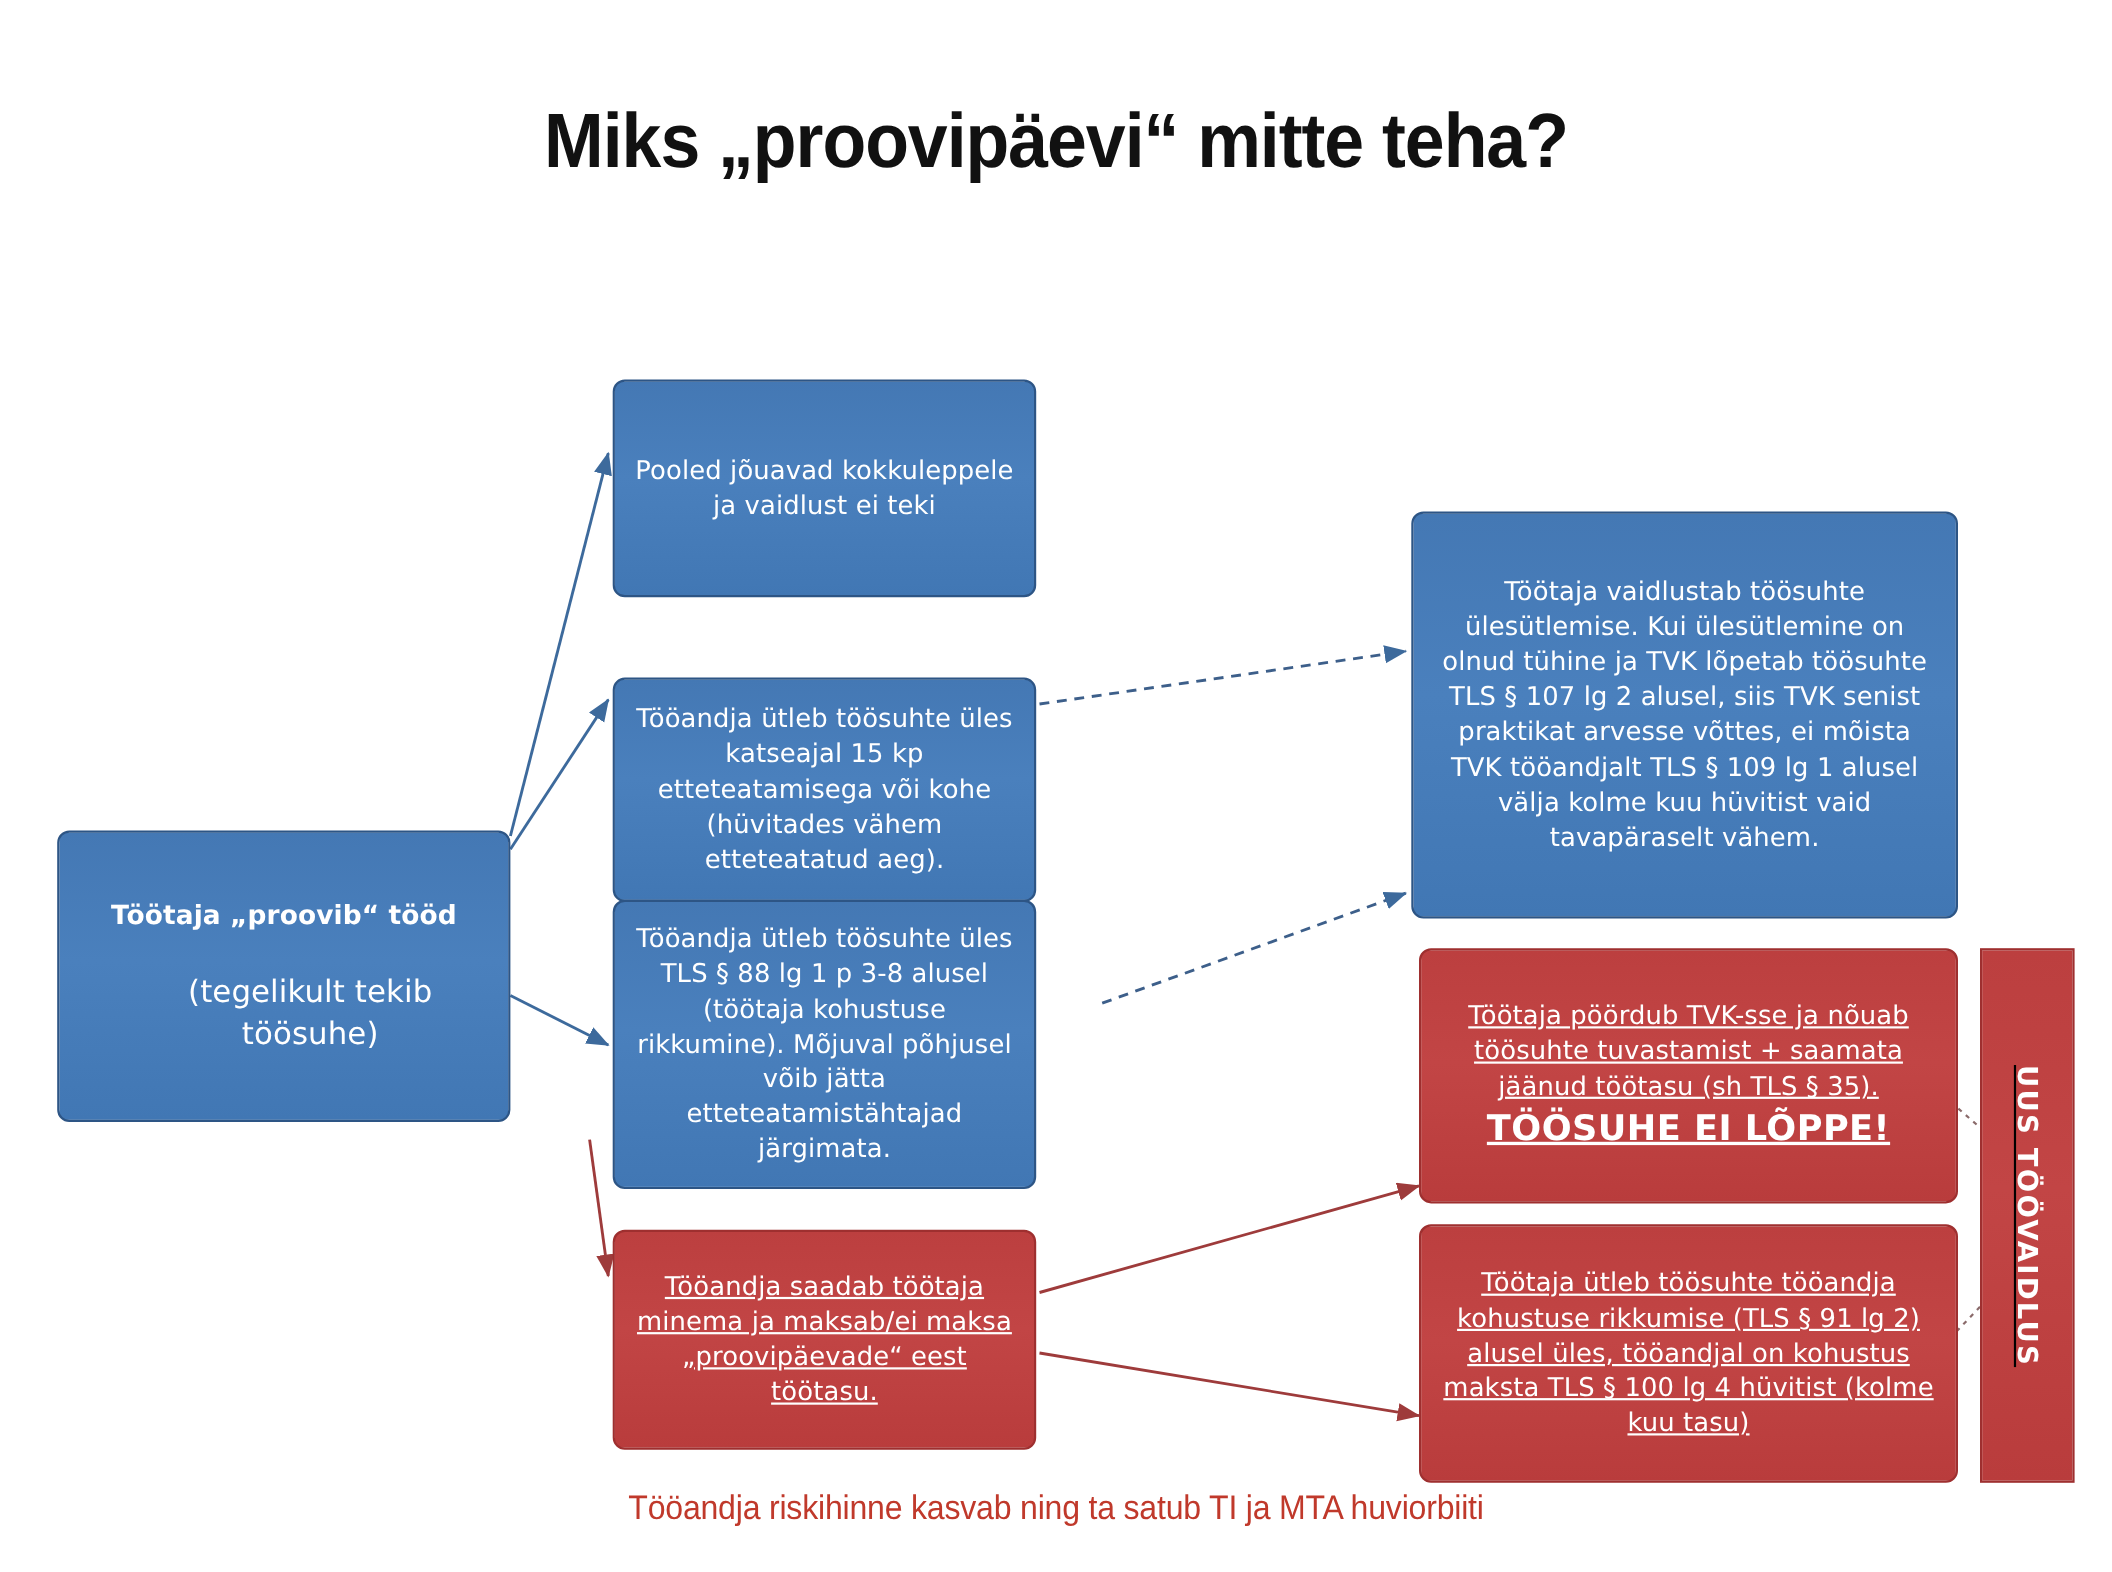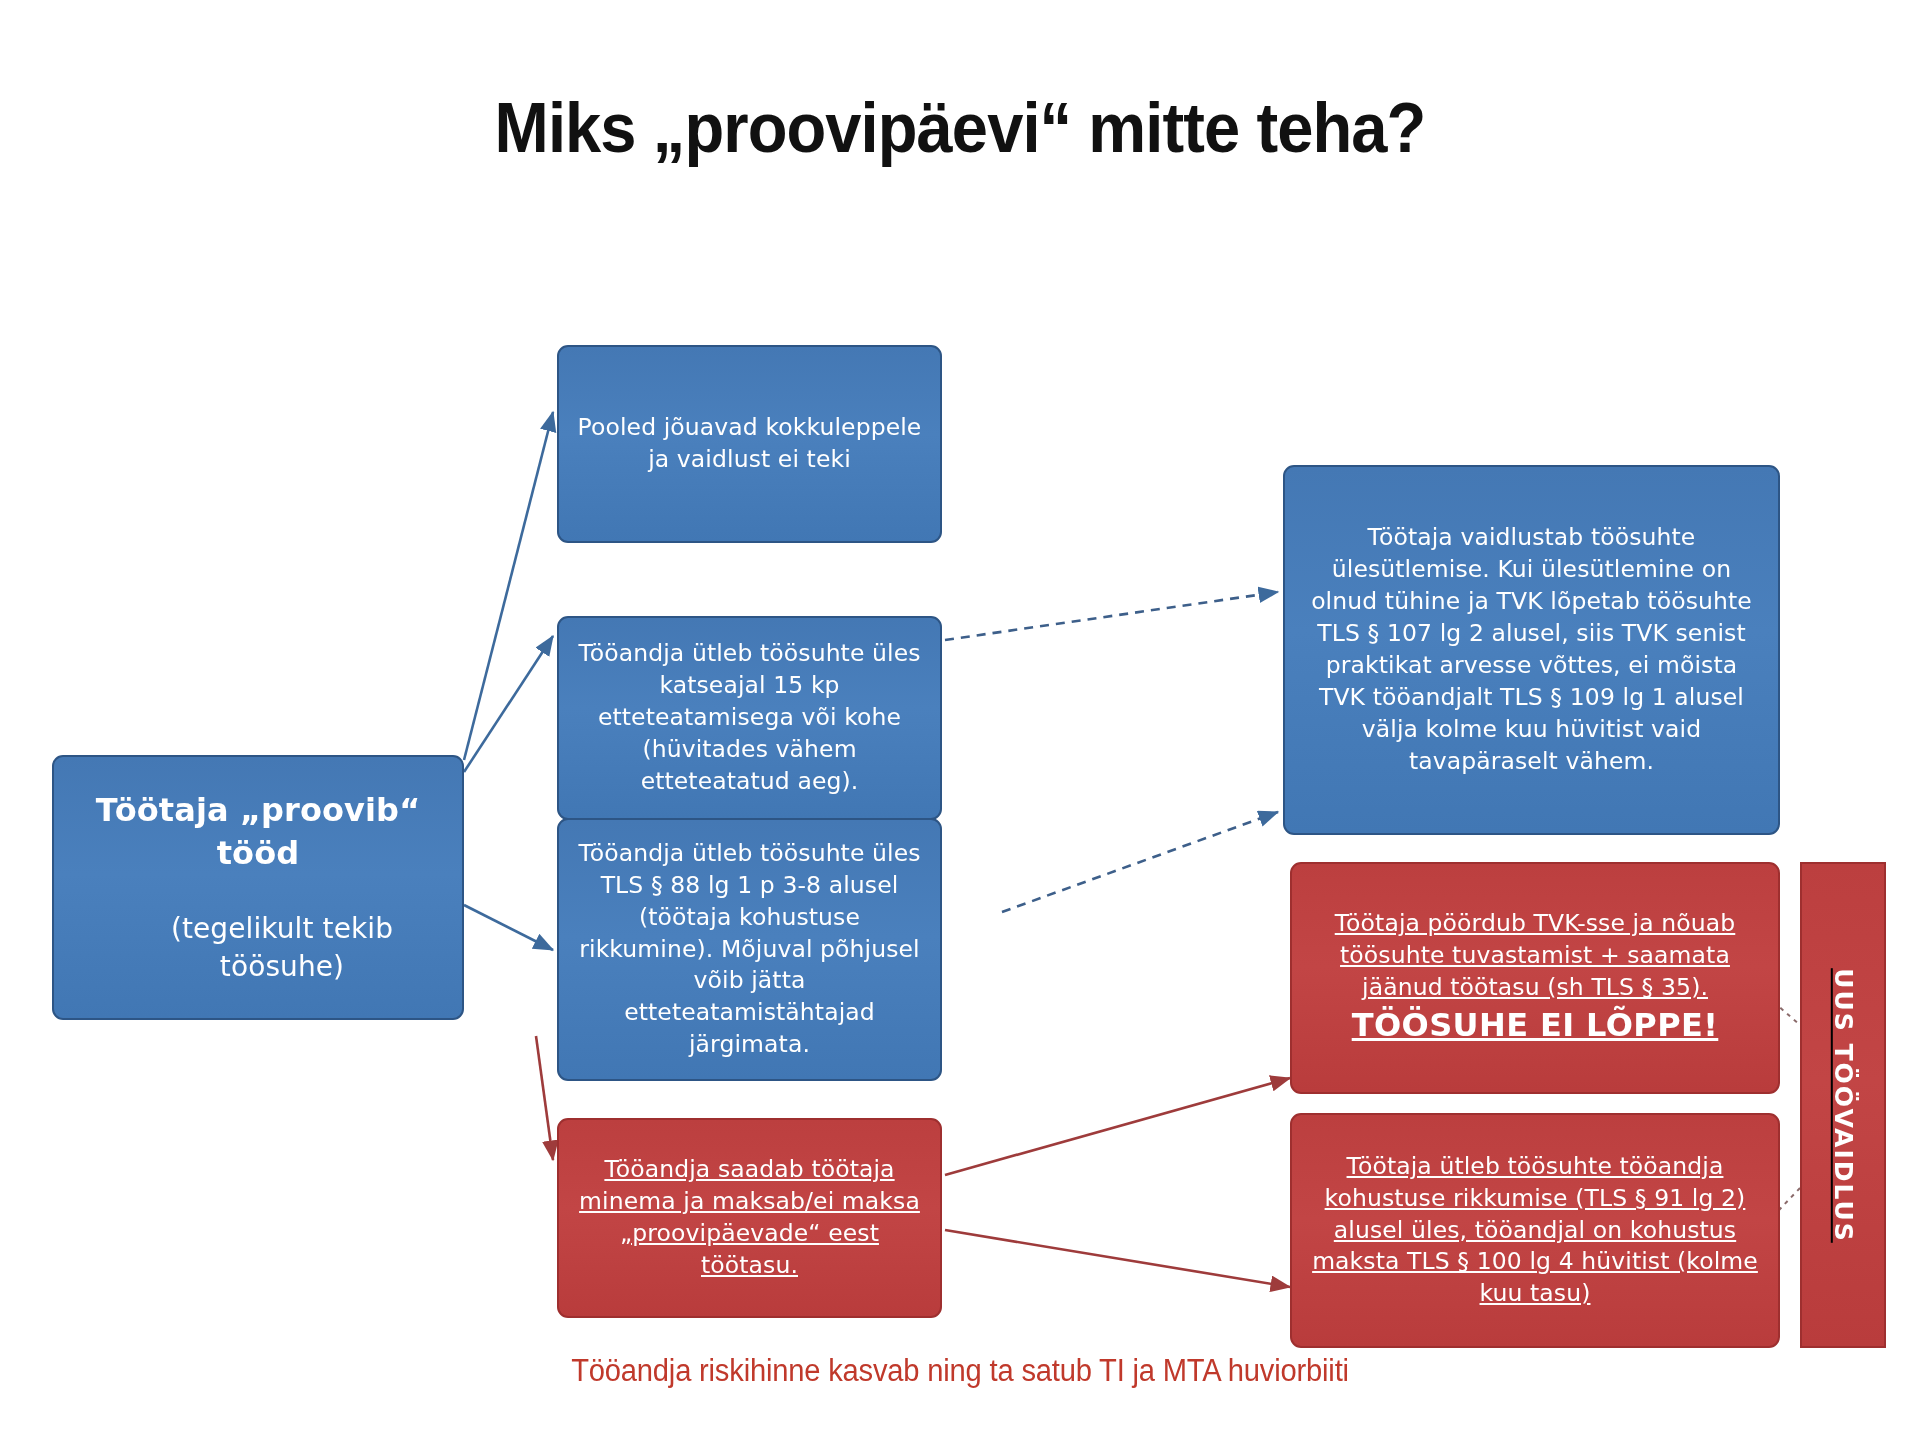--- a/index.html
+++ b/index.html
@@ -45,21 +45,21 @@
     border:2px solid #2d5585;
   }
   .red{
     background:linear-gradient(180deg,#bc3f3f 0%,#c24545 45%,#b93c3c 100%);
     border:2px solid #9e2f2f;
     text-decoration:underline;
   }
   .box p{margin:0;}
   .box .lead{
     font-weight:bold;
-    font-size:32px;
+    font-size:24px;
     margin-bottom:34px;
   }
   .box .sub{
     font-size:28px;
     font-weight:normal;
     margin-left:48px;
   }
   .strongline{
     font-weight:bold;
     font-size:32px;

